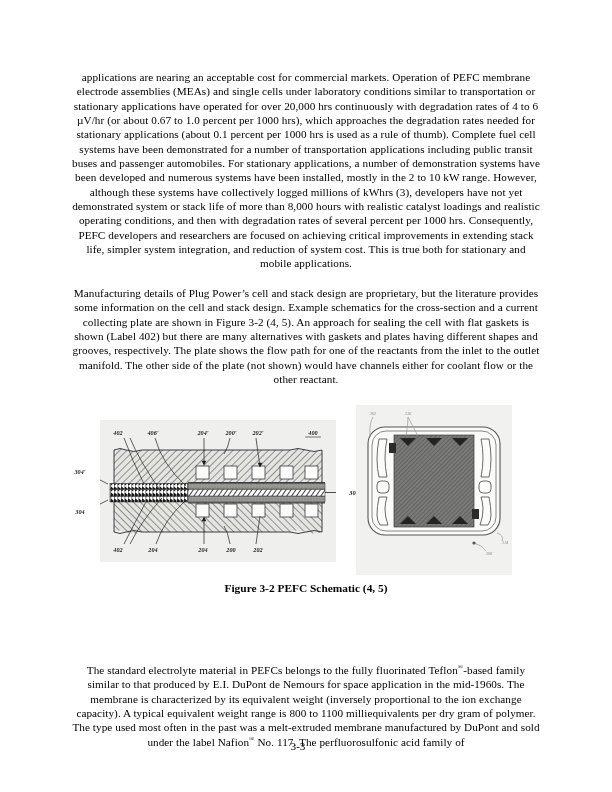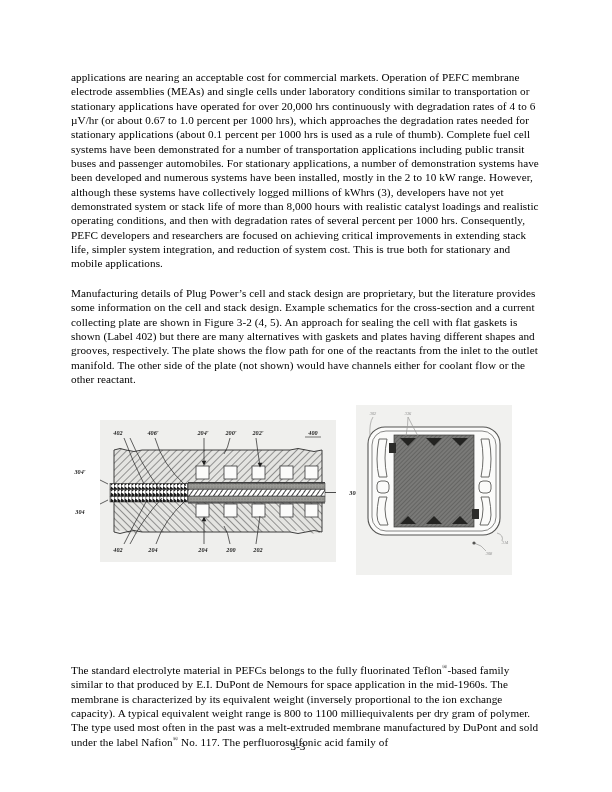--- a/index.html
+++ b/index.html
@@ -25,21 +25,21 @@
   .content {
     position: absolute;
     left: 71px;
     top: 70px;
     width: 470px;
   }
   p.body-par {
     margin: 0 0 15px 0;
     font-size: 11.2px;
     line-height: 14.35px;
-    text-align: left;
+    text-align: center;
     letter-spacing: 0.005em;
     word-spacing: 0.004em;
   }
   sup.reg {
     font-size: 7px;
     vertical-align: super;
     line-height: 0;
   }
   
   .figure-block {
@@ -300,20 +300,21 @@
 
         <g>
           <text class="ref-label-faint" x="17" y="10" text-anchor="middle">302</text>
           <text class="ref-label-faint" x="52" y="10" text-anchor="middle">336</text>
           <text class="ref-label-faint" x="149" y="139" text-anchor="middle">314</text>
           <text class="ref-label-faint" x="133" y="150" text-anchor="middle">308</text>
         </g>
       </svg>
     </div>
 
+    <div class="fig-caption">Figure 3-2 PEFC Schematic (4, 5)</div>
   </div>
 
   <div style="position:absolute; left:71px; top:627px; width:470px;margin-top:36px;">
     <p class="body-par"><span>The standard electrolyte material in PEFCs belongs to the fully fluorinated Teflon</span><sup class="reg">®</sup><span>-based family similar to that produced by E.I. DuPont de Nemours for space application in the mid-1960s.  The membrane is characterized by its equivalent weight (inversely proportional to the ion exchange capacity).  A typical equivalent weight range is 800 to 1100 milliequivalents per dry gram of polymer.  The type used most often in the past was a melt-extruded membrane manufactured by DuPont and sold under the label Nafion</span><sup class="reg">®</sup><span> No. 117.  The perfluorosulfonic acid family of</span></p>
   </div>
 
   <div class="page-number">3-3</div>
 
 </div>
 

